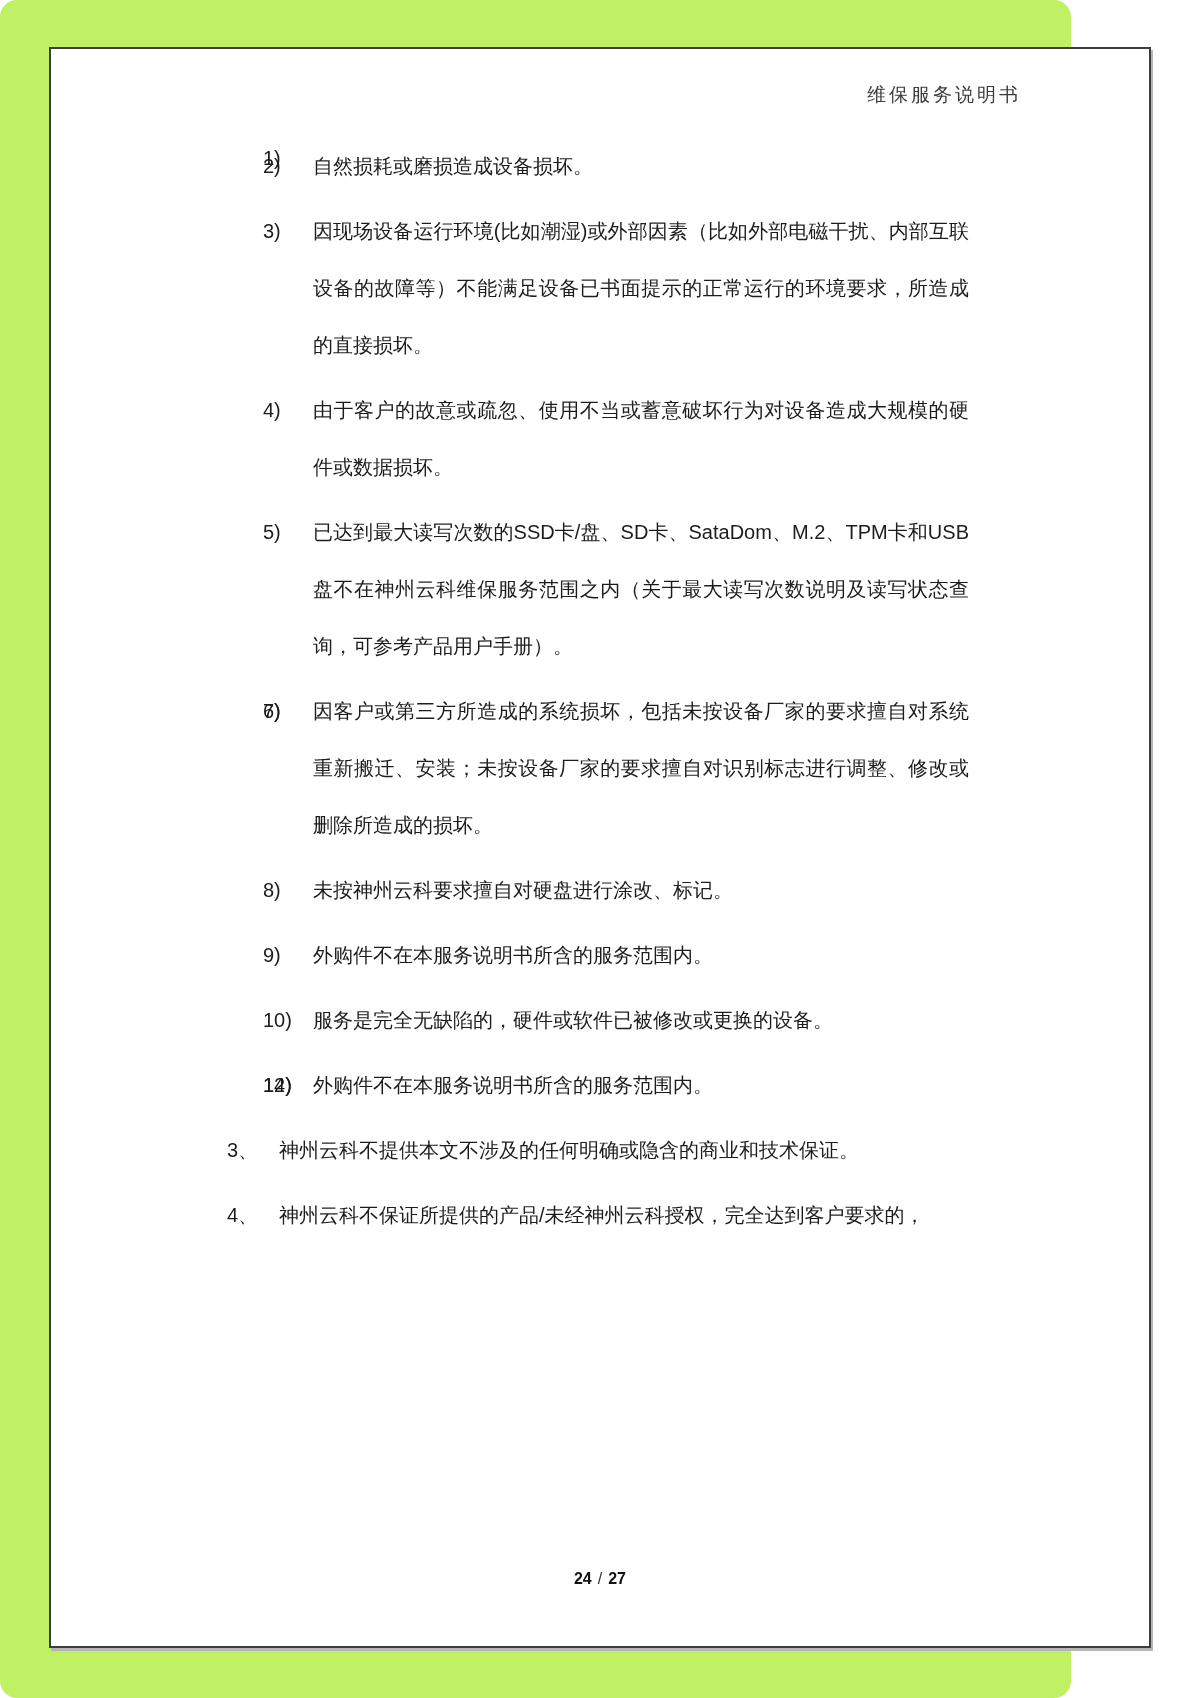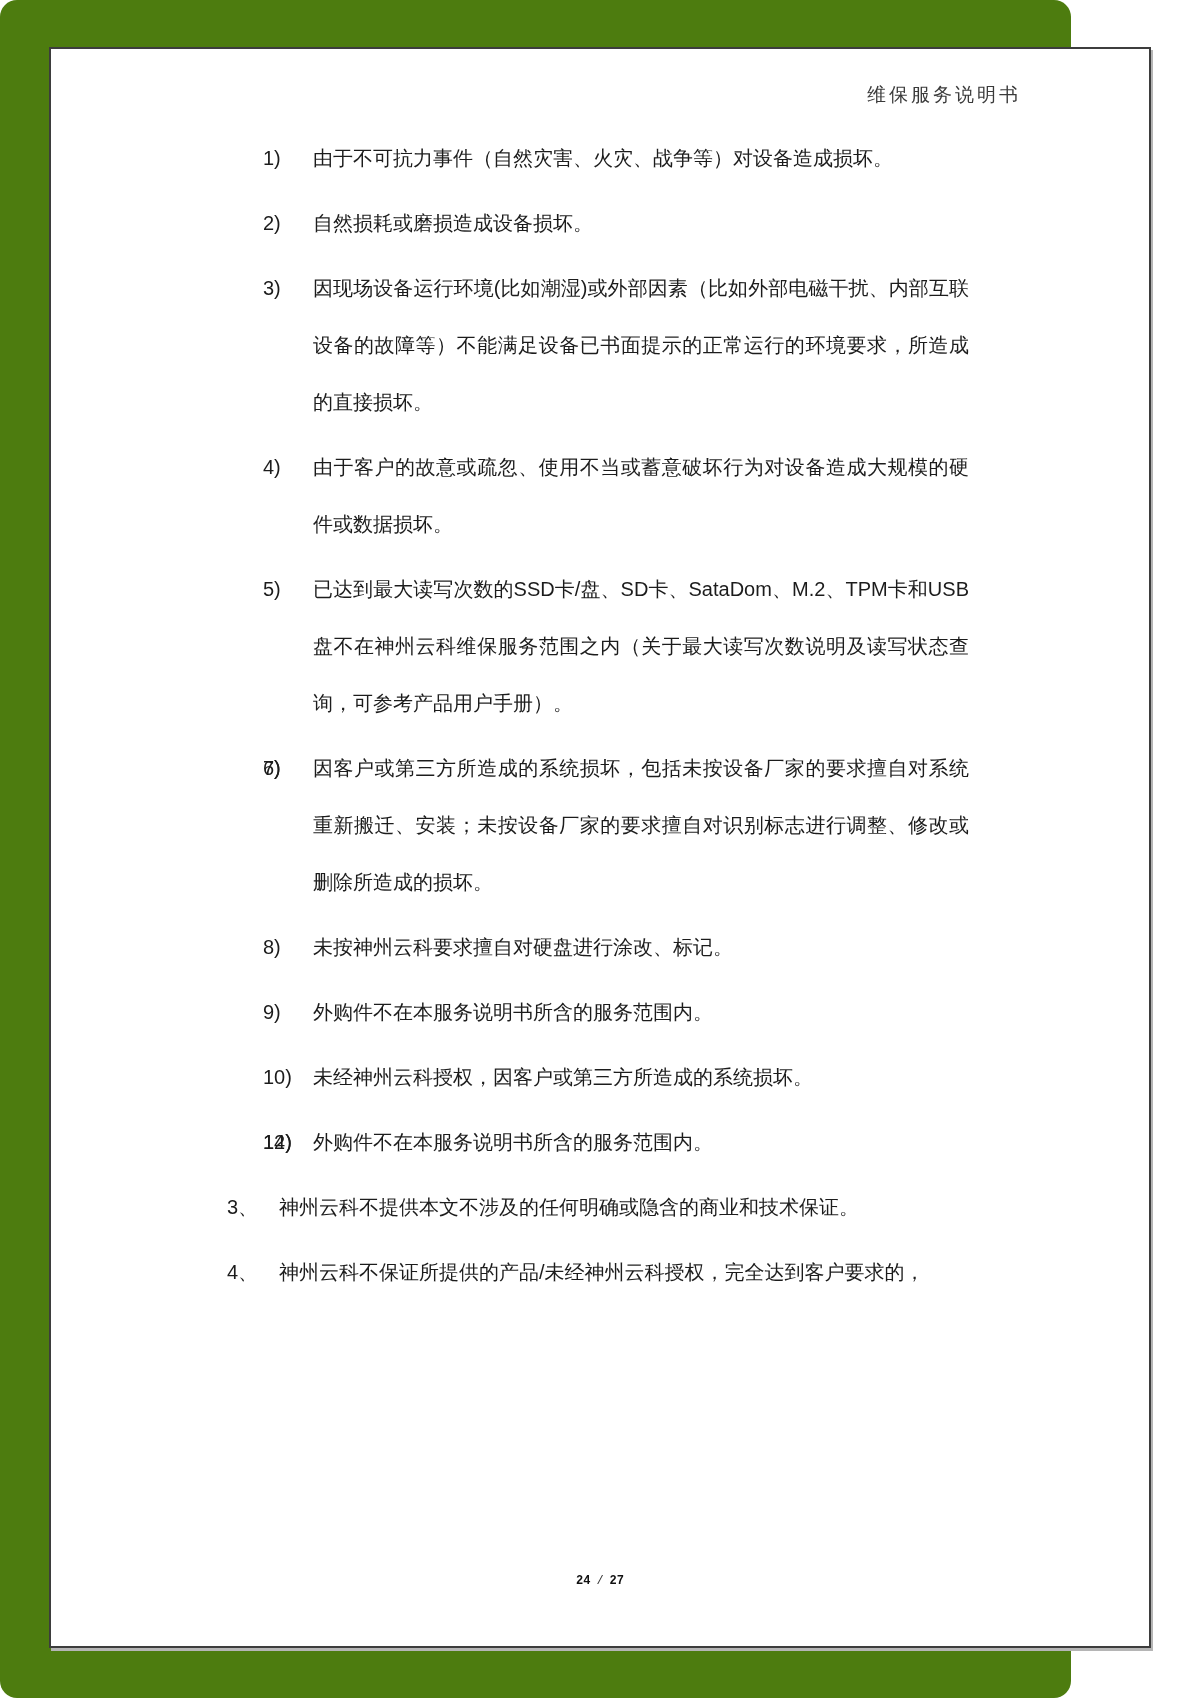--- a/index.html
+++ b/index.html
@@ -8,21 +8,21 @@
     background: #ffffff;
     width: 1200px;
     height: 1698px;
     font-family: "Liberation Sans", "DejaVu Sans", sans-serif;
     overflow: hidden;
   }
   .canvas {
     position: relative;
     width: 1071px;
     height: 1698px;
-    background: #4d7c0f;
+    background: #bef264;
     border-radius: 17px;
   }
   .page-border {
     position: absolute;
     left: 49px;
     top: 47px;
     width: 1098px;
     height: 1597px;
     border: 2px solid #3d3d3d;
     background: #ffffff;
@@ -68,22 +68,22 @@
     left: 0;
     top: 0;
     text-align: left;
   }
   .doc-footer {
     position: absolute;
     bottom: 58px;
     left: 0;
     width: 100%;
     text-align: center;
-    font-family: Liberation Mono, monospace;
-    font-size: 12px;
+    font-family: Liberation Sans, sans-serif;
+    font-size: 16px;
     color: #111111;
   }
   .doc-footer .page-num {
     font-weight: bold;
   }
   .doc-footer .sep {
     font-weight: normal;
     color: #333333;
     padding: 0 6px;
   }
@@ -92,21 +92,21 @@
 <body>
 
 <div class="canvas">
   <div class="page-border">
 
     <div class="doc-header">维保服务说明书</div>
 
     <div class="content">
 
       <div class="sub-item">
-        <span class="num">1)</span><span>由于不可抗力事件（自然灾害、火灾、战争等）对设备造成损坏。</span>
+        <span class="num">1)</span>
       </div>
       <div class="sub-item">
         <span class="num">2)</span><span>自然损耗或磨损造成设备损坏。</span>
       </div>
       <div class="sub-item">
         <span class="num">3)</span><span>因现场设备运行环境(比如潮湿)或外部因素（比如外部电磁干扰、内部互联设备的故障等）不能满足设备已书面提示的正常运行的环境要求，所造成的直接损坏。</span>
       </div>
       <div class="sub-item">
         <span class="num">4)</span><span>由于客户的故意或疏忽、使用不当或蓄意破坏行为对设备造成大规模的硬件或数据损坏。</span>
       </div>
@@ -119,21 +119,21 @@
       <div class="sub-item">
         <span class="num">7)</span><span>因客户或第三方所造成的系统损坏，包括未按设备厂家的要求擅自对系统重新搬迁、安装；未按设备厂家的要求擅自对识别标志进行调整、修改或删除所造成的损坏。</span>
       </div>
       <div class="sub-item">
         <span class="num">8)</span><span>未按神州云科要求擅自对硬盘进行涂改、标记。</span>
       </div>
       <div class="sub-item">
         <span class="num">9)</span><span>外购件不在本服务说明书所含的服务范围内。</span>
       </div>
       <div class="sub-item">
-        <span class="num">10)</span><span>未经神州云科授权，因客户或第三方所造成的系统损坏。</span>
+        <span class="num">10)</span><span>服务是完全无缺陷的，硬件或软件已被修改或更换的设备。</span>
       </div>
       <div class="sub-item">
         <span class="num">14)</span>
       </div>
       <div class="sub-item">
         <span class="num">12)</span><span>外购件不在本服务说明书所含的服务范围内。</span>
       </div>
 
       <div class="main-item">
         <span class="num">3、</span><span>神州云科不提供本文不涉及的任何明确或隐含的商业和技术保证。</span>

